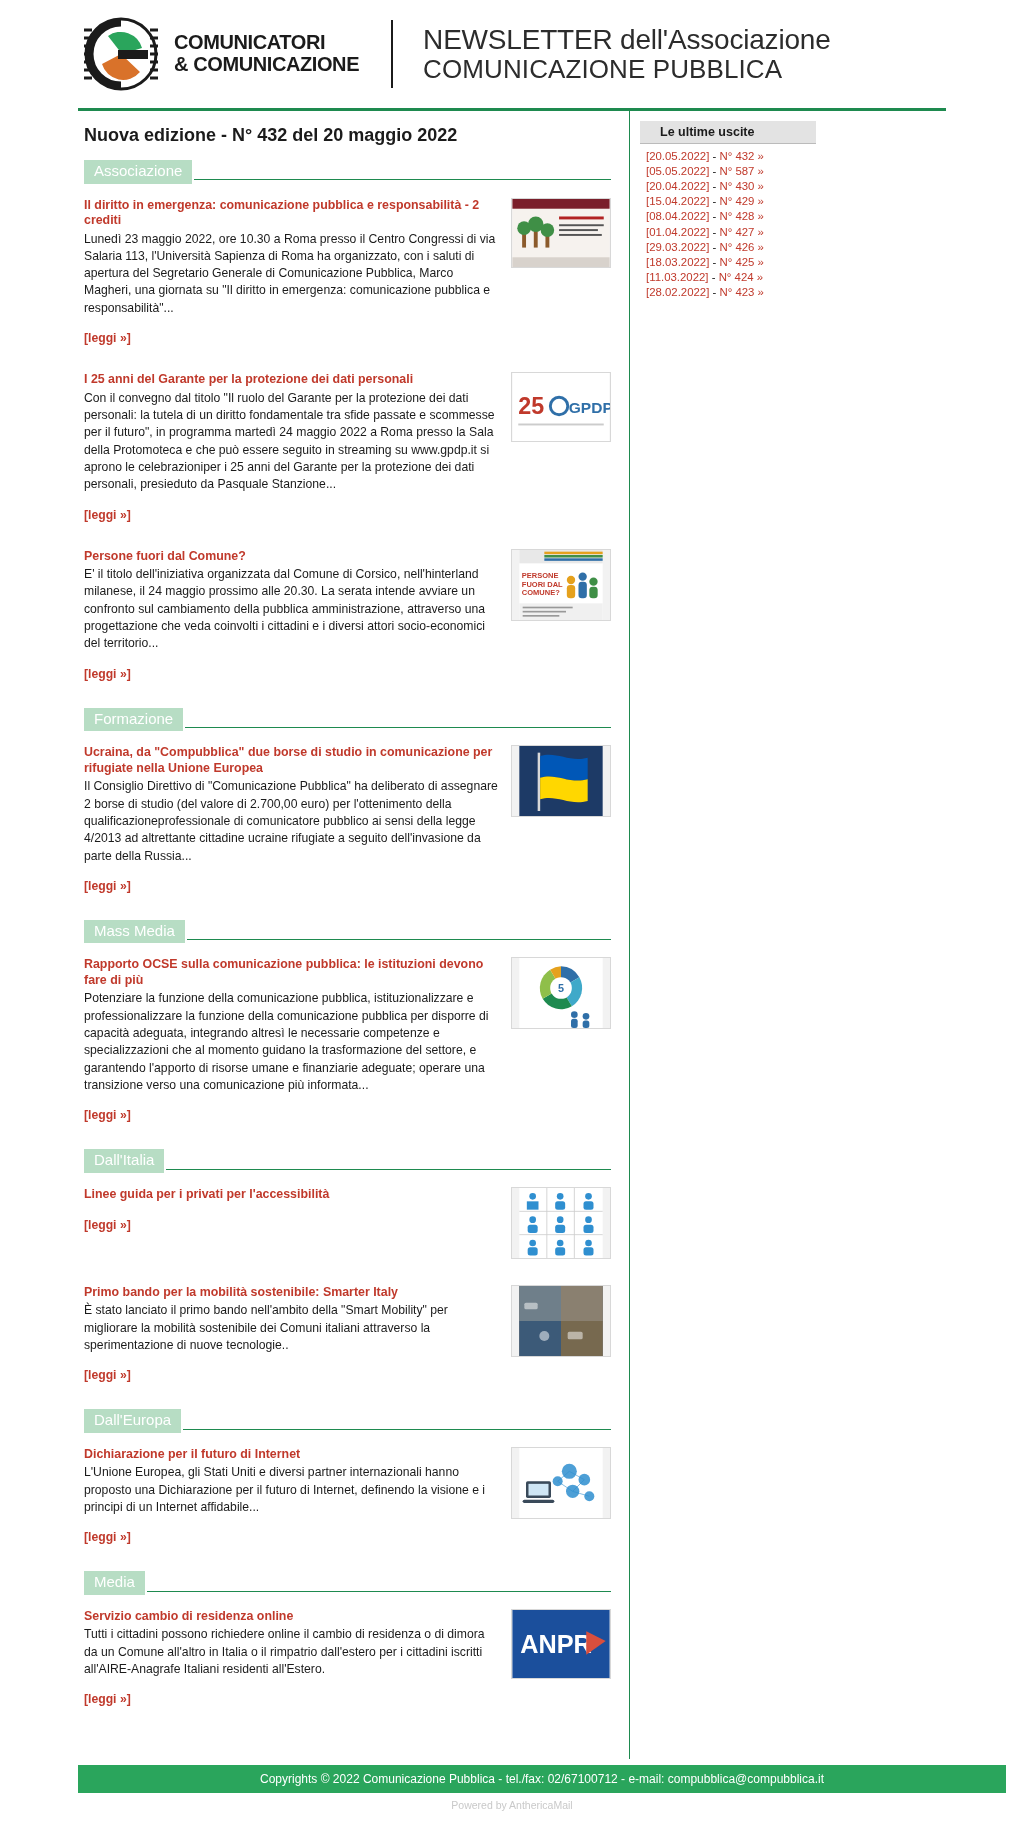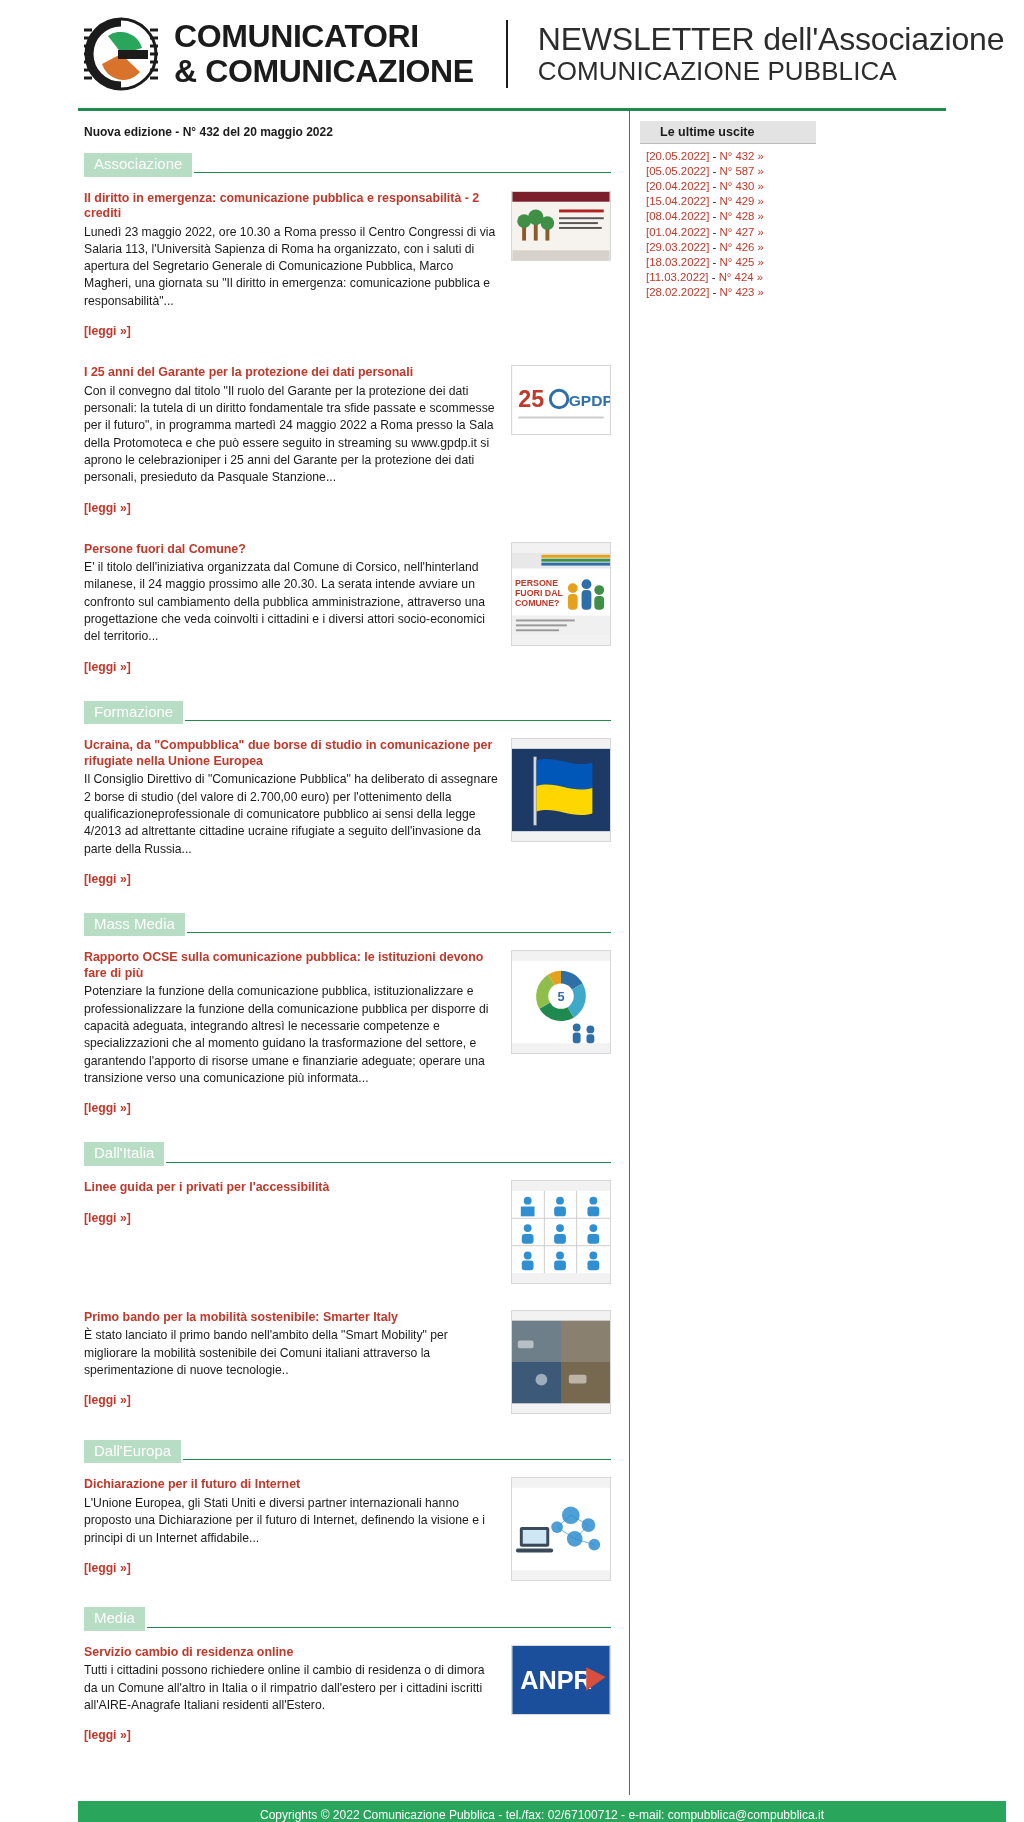--- a/index.html
+++ b/index.html
@@ -24,37 +24,37 @@
     display: flex;
     align-items: center;
     padding: 14px 0 10px 78px;
     gap: 18px;
   }
   .logo-block { display: flex; align-items: center; gap: 10px; }
   .logo-mark { width: 86px; height: 80px; flex: 0 0 86px; position: relative; }
   .logo-words {
     font-family: "Liberation Sans", sans-serif;
     font-weight: bold;
-    font-size: 32px;
+    font-size: 20px;
     line-height: 1.08;
     letter-spacing: -0.4px;
     color: #1b1b1b;
     text-transform: uppercase;
   }
   .masthead-divider {
     width: 2px;
     align-self: stretch;
     background: #1b1b1b;
     margin: 6px 12px 6px 14px;
   }
   .newsletter-title {
     color: #2c2c2c;
     line-height: 1.12;
   }
-  .newsletter-title .l1 { font-size: 32px; letter-spacing: -0.2px; }
+  .newsletter-title .l1 { font-size: 28px; letter-spacing: -0.2px; }
   .newsletter-title .l2 { font-size: 26px; letter-spacing: 0.1px; }
   .rule-green {
     height: 3px;
     background: #1e8a4f;
     margin: 4px 78px 0 78px;
   }
   
   .body-wrap {
     display: flex;
     padding: 0 18px 0 78px;
@@ -63,21 +63,21 @@
   .main-col {
     width: 552px;
     border-right: 1px solid #1e8a4f;
     padding: 10px 18px 26px 0;
   }
   .side-col {
     width: 186px;
     padding: 10px 0 0 10px;
   }
   .edition-line {
-    font-size: 12px;
+    font-size: 18px;
     font-weight: bold;
     color: #1b1b1b;
     margin: 4px 0 12px 6px;
   }
   
   .section {
     margin: 0 0 6px 0;
   }
   .section-head {
     display: flex;
@@ -130,21 +130,21 @@
   }
   .thumb {
     flex: 0 0 auto;
     width: 100px;
     height: 70px;
     border: 1px solid #d8d8d8;
     background: #f2f2f2;
     overflow: hidden;
     position: relative;
   }
-  .thumb.tall { height: 104px; text-align: center; }
+  .thumb.tall { height: 72px; text-align: center; }
   .thumb svg { display: block; width: 100%; height: 100%; }
   
   .side-title {
     background: #e3e3e3;
     color: #1b1b1b;
     font-weight: bold;
     font-size: 12.5px;
     padding: 4px 20px;
     border-bottom: 1px solid #bbb;
   }

